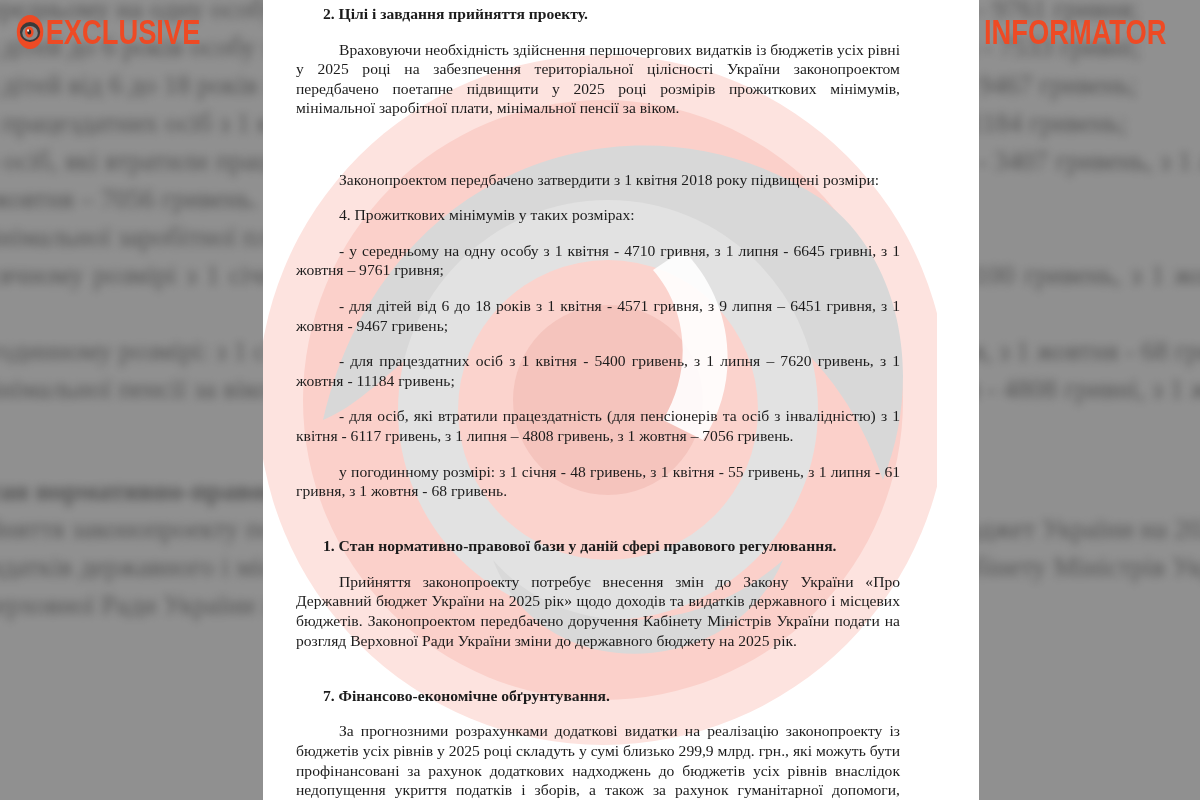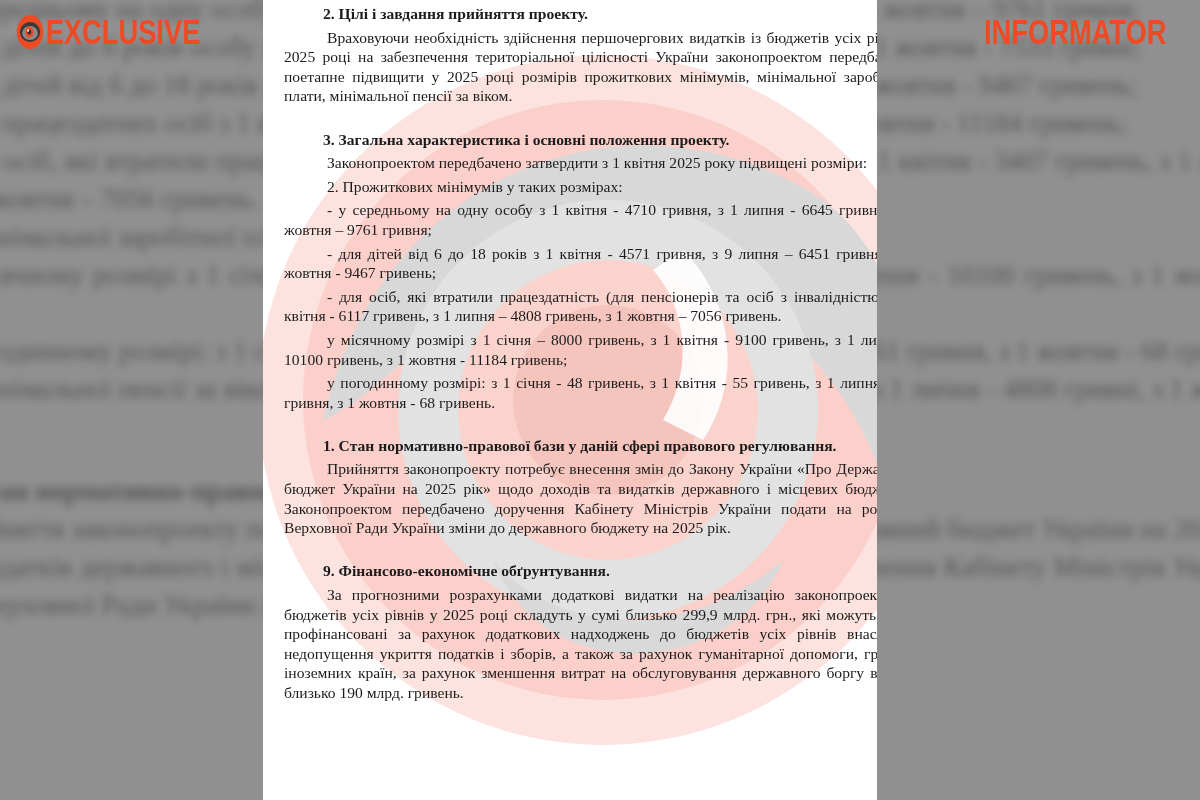--- a/index.html
+++ b/index.html
@@ -18,37 +18,37 @@
       position:absolute; left:-150px; top:-10px; width:1500px;
       font-family:"Liberation Serif", serif;
       font-size:27px; line-height:38px; color:#4a4a4a;
       filter:blur(4px); text-align:justify;
       opacity:0.85;
     }
     .bg-doc .blur-text p { margin:0; text-indent:90px; }
     .bg-doc .blur-text h3 { margin:26px 0 0 0; padding-left:90px; font-size:27px; }
 
     .doc-panel {
-      position:absolute; left:263px; top:0; width:614px; height:800px;
+      position:absolute; left:263px; top:0; width:716px; height:800px;
       background:#ffffff; overflow:hidden;
     }
     .watermark {
       position:absolute; left:0; top:0; width:674px; height:800px;
       pointer-events:none;
     }
     .doc-content {
       position:absolute; left:17px; top:0; width:636px;
       font-size:15.6px; line-height:19.6px; color:#1c1c1c;
       text-align:justify;
     }
     .doc-content h3 {
       margin:0; font-size:15.6px; font-weight:bold; padding-left:43px;
       line-height:19.6px;
     }
-    .doc-content p { margin:4px; text-indent:43px; }
+    .doc-content p { margin:16px; text-indent:43px; }
     .doc-content .gap { height:19.6px; }
     .doc-content .sec2-title { margin-top:4px; }
 
     .brand {
       position:absolute; top:12px; font-family:"Liberation Sans", sans-serif;
       font-weight:bold; color:#ee4a24; font-size:35px; letter-spacing:0px;
       line-height:40px; transform:scaleX(0.78); transform-origin:left top;
     }
     .brand-left { left:16px; display:flex; align-items:center; }
     .brand-left .eye-icon { width:36px; height:36px; margin-right:2px; }
@@ -97,30 +97,29 @@
     <circle cx="345" cy="400" r="95" fill="#f5c4bd"></circle>
     <path d="M 420 250 C 470 300, 480 380, 440 440 L 400 420 C 430 370, 425 310, 390 270 Z" fill="#ffffff" opacity="0.9"></path>
     <path d="M 230 560 C 300 640, 430 640, 520 560 C 470 680, 280 690, 230 560 Z" fill="#d9d9d9"></path>
   </svg>
 
   <div class="doc-content">
     <h3 class="sec2-title">2. Цілі і завдання прийняття проекту.</h3>
     <p>Враховуючи необхідність здійснення першочергових видатків із бюджетів усіх рівні у 2025 році на забезпечення територіальної цілісності України законопроектом передбачено поетапне підвищити у 2025 році розмірів прожиткових мінімумів, мінімальної заробітної плати, мінімальної пенсії за віком.</p>
     <div class="gap"></div>
 
-    <h3>3. Загальна характеристика і основні положення проекту.</h3>
-    <p>Законопроектом передбачено затвердити з 1 квітня 2025 року підвищені розміри:</p>
-    <p>2. Прожиткових мінімумів у таких розмірах:</p>
+    <p>Законопроектом передбачено затвердити з 1 квітня 2018 року підвищені розміри:</p>
+    <p>4. Прожиткових мінімумів у таких розмірах:</p>
     <p>- у середньому на одну особу з 1 квітня - 4710 гривня, з 1 липня - 6645 гривні, з 1 жовтня – 9761 гривня;</p>
     <p>- для дітей від 6 до 18 років з 1 квітня - 4571 гривня, з 9 липня – 6451 гривня, з 1 жовтня - 9467 гривень;</p>
+    <p>- для працездатних осіб з 1 квітня - 5400 гривень, з 1 липня – 7620 гривень, з 1 жовтня - 11184 гривень;</p>
     <p>- для осіб, які втратили працездатність (для пенсіонерів та осіб з інвалідністю) з 1 квітня - 6117 гривень, з 1 липня – 4808 гривень, з 1 жовтня – 7056 гривень.</p>
-    <p>у місячному розмірі з 1 січня – 8000 гривень, з 1 квітня - 9100 гривень, з 1 липня - 10100 гривень, з 1 жовтня - 11184 гривень;</p>
     <p>у погодинному розмірі: з 1 січня - 48 гривень, з 1 квітня - 55 гривень, з 1 липня - 61 гривня, з 1 жовтня - 68 гривень.</p>
     <div class="gap"></div>
 
     <h3>1. Стан нормативно-правової бази у даній сфері правового регулювання.</h3>
     <p>Прийняття законопроекту потребує внесення змін до Закону України «Про Державний бюджет України на 2025 рік» щодо доходів та видатків державного і місцевих бюджетів. Законопроектом передбачено доручення Кабінету Міністрів України подати на розгляд Верховної Ради України зміни до державного бюджету на 2025 рік.</p>
     <div class="gap"></div>
 
-    <h3>9. Фінансово-економічне обґрунтування.</h3>
+    <h3>7. Фінансово-економічне обґрунтування.</h3>
     <p>За прогнозними розрахунками додаткові видатки на реалізацію законопроекту із бюджетів усіх рівнів  у 2025 році складуть у сумі близько 299,9 млрд. грн., які можуть бути профінансовані за рахунок додаткових надходжень до бюджетів усіх рівнів внаслідок недопущення укриття податків і зборів, а також за рахунок гуманітарної допомоги, грантів іноземних країн, за рахунок зменшення витрат на обслуговування державного боргу в сумі близько 190 млрд. гривень.</p>
   </div>
 </div>
 
 </body></html>

